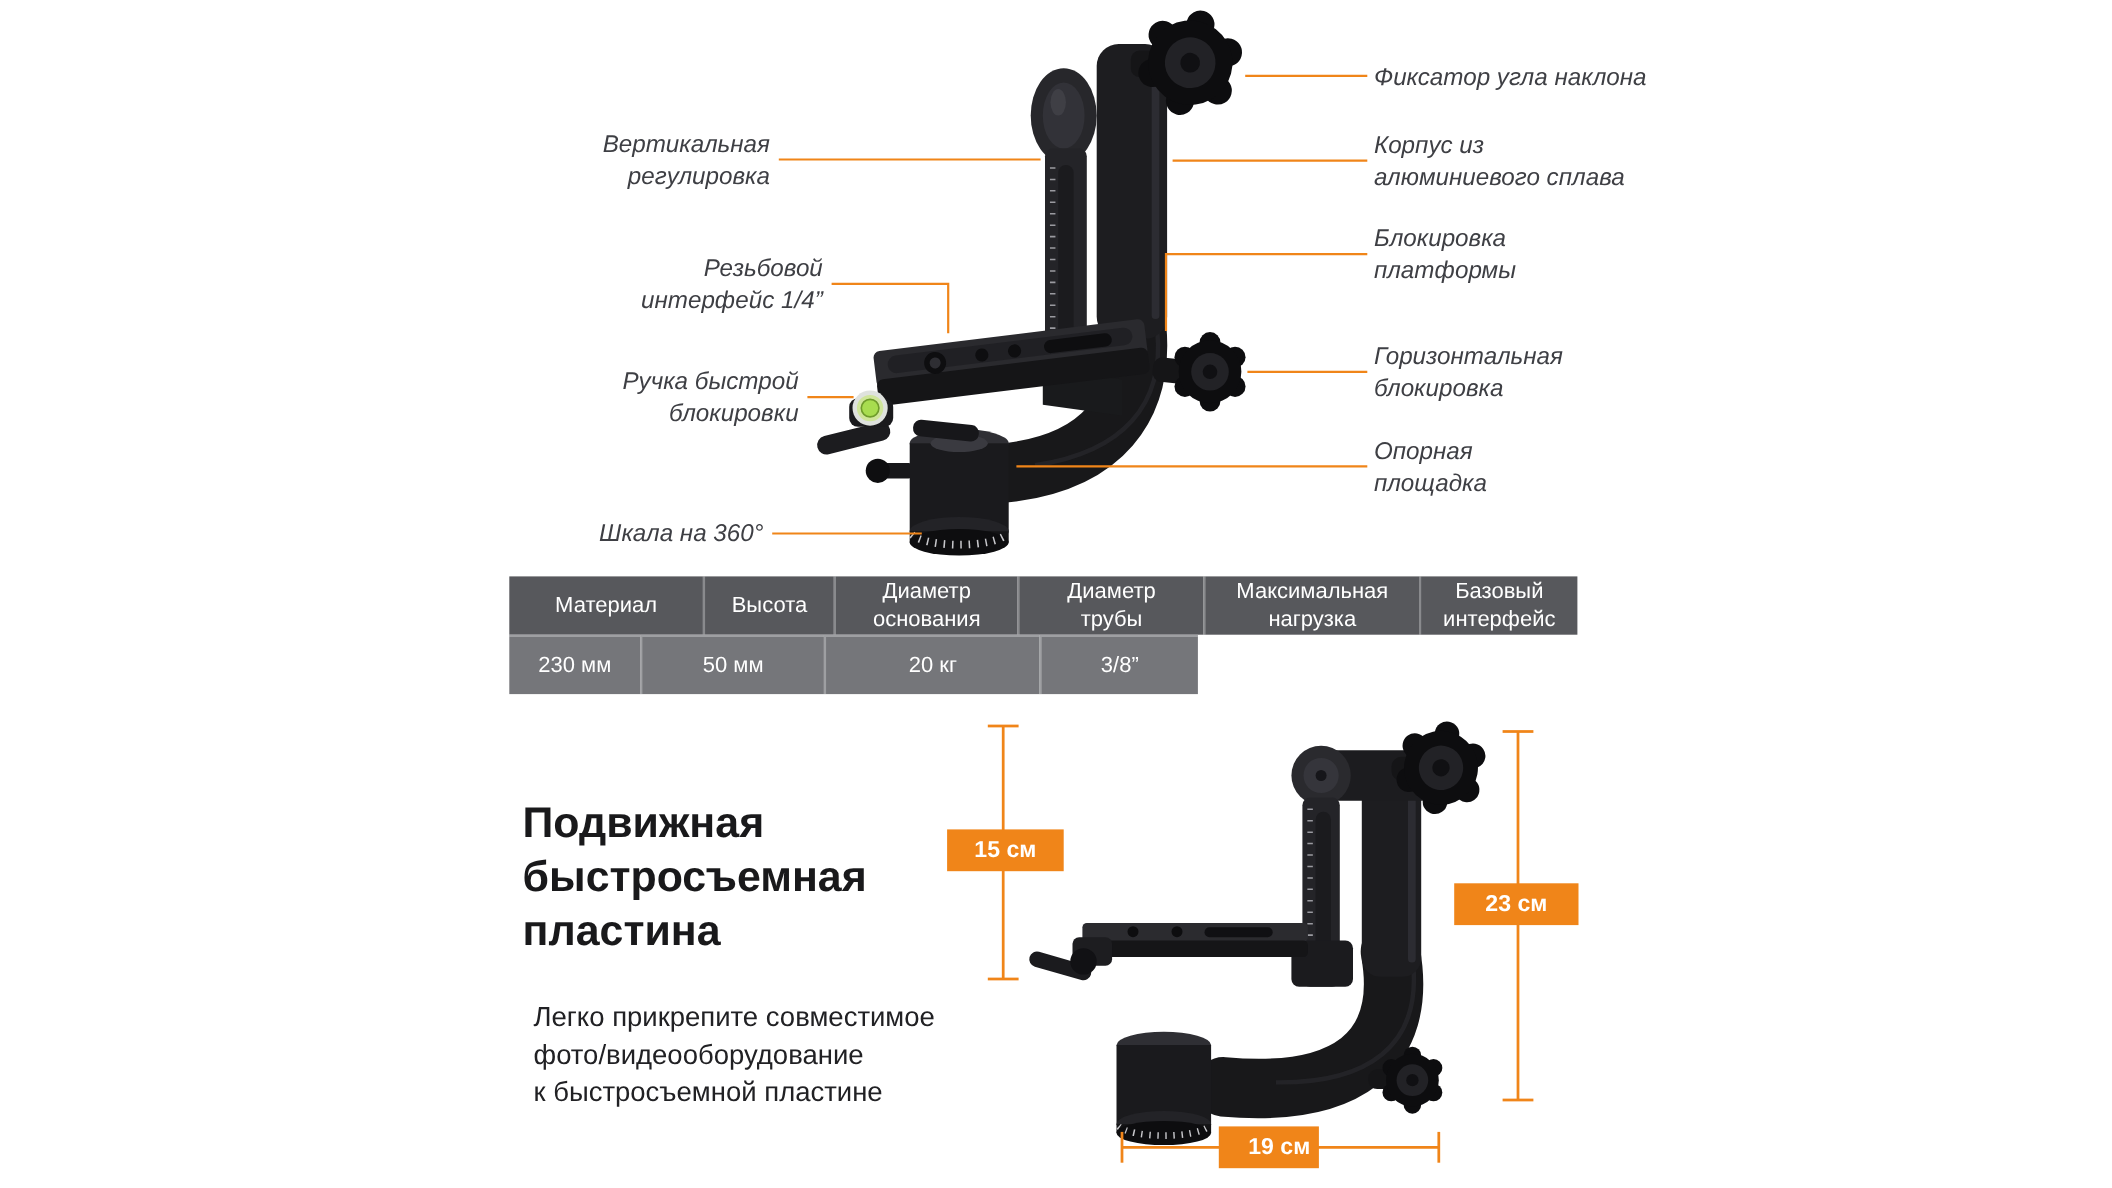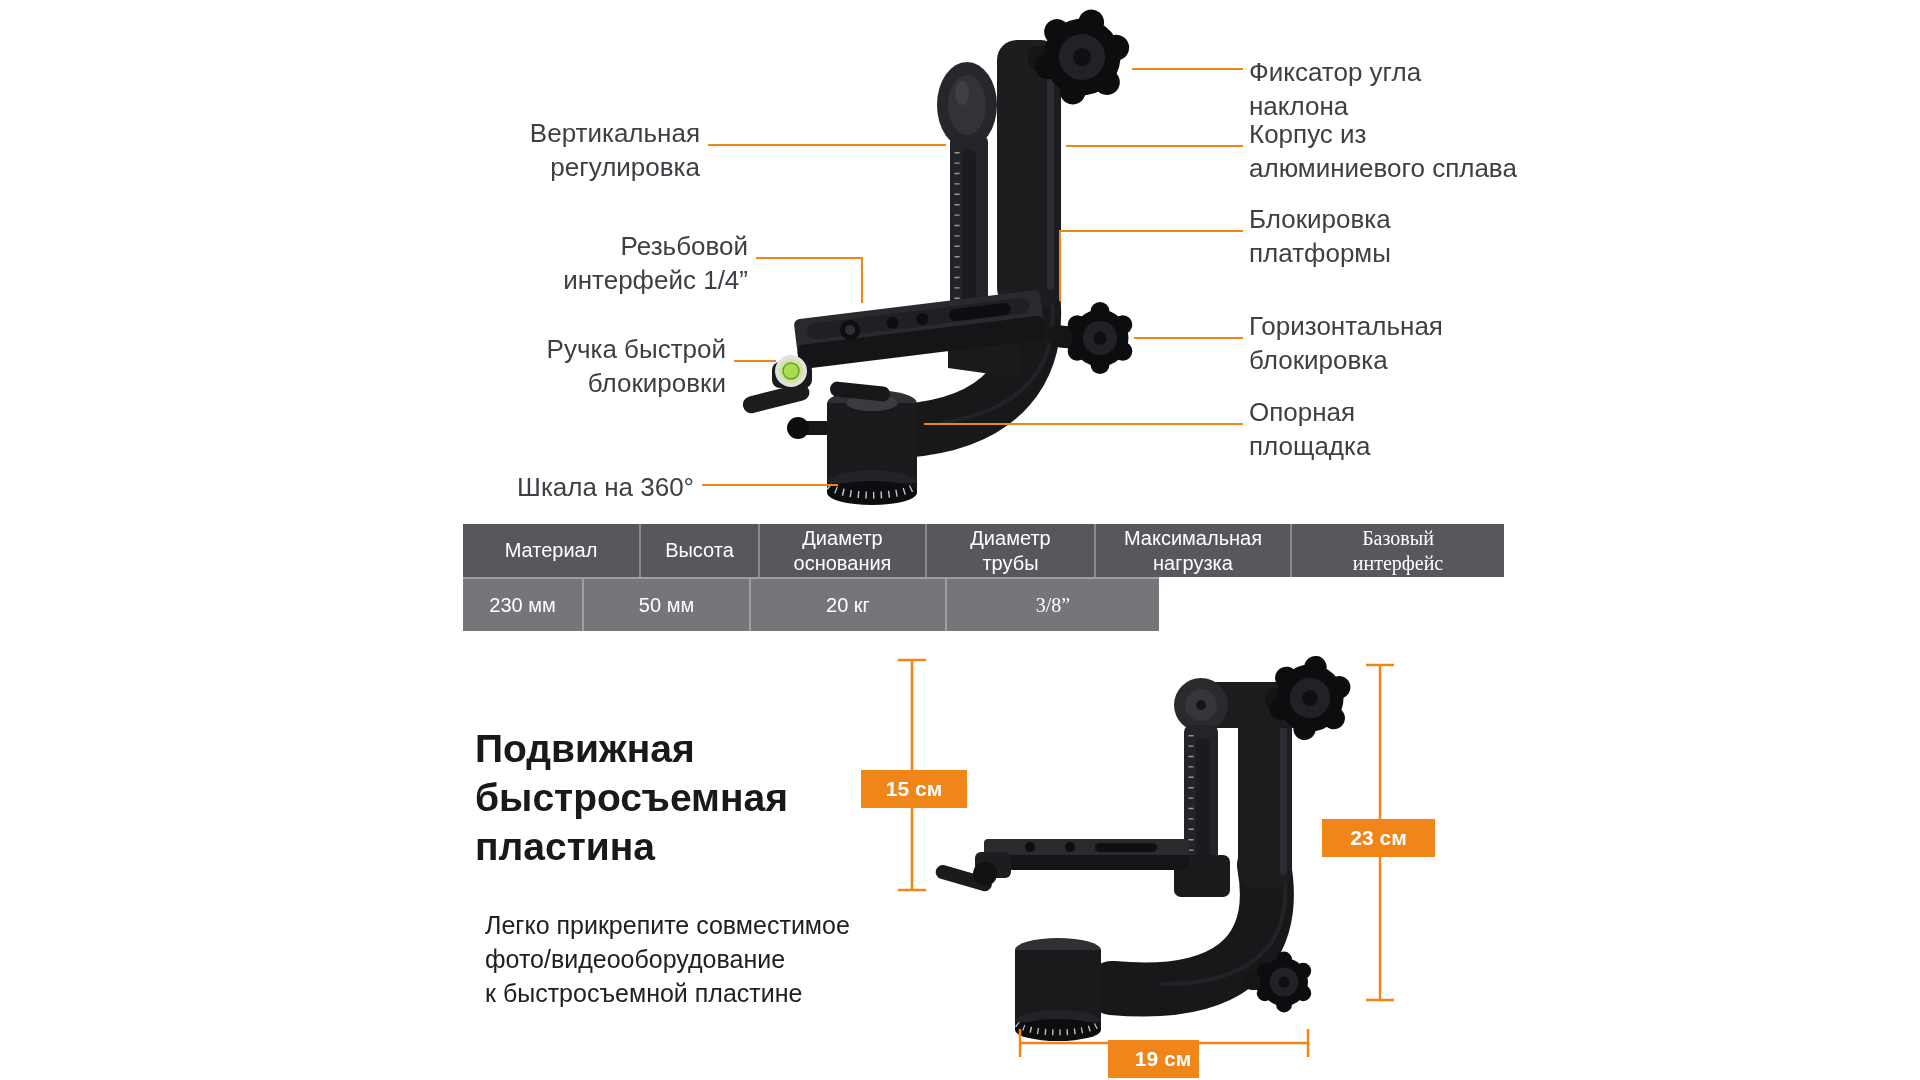--- a/index.html
+++ b/index.html
@@ -8,24 +8,25 @@
     background:#ffffff;
     font-family:"Liberation Sans", sans-serif;
     position:relative;
     overflow:hidden;
   }
   .canvas { position:absolute; inset:0; width:1920px; height:1080px; }
   .scene { position:absolute; left:0; top:0; width:1920px; height:1080px; }
 
   .callout {
     position:absolute;
-    font-size:26px;
+    font-size:22px;
     line-height:1.32;
     color:#3e3f44;
     white-space:pre-line;
+    font-style:italic;
   }
   .callout.left  { text-align:right; }
   .callout.right { text-align:left; }
 
   .spec-table {
     position:absolute;
     left:463px; top:524px;
     width:985px;
   }
   .spec-row { display:flex; width:100%; }
@@ -35,21 +36,21 @@
     font-size:20px;
     line-height:1.25;
     text-align:center;
     white-space:pre-line;
     flex:0 0 auto;
   }
   .spec-row.head .spec-cell { background:#57585c; height:53px; }
   .spec-row.body .spec-cell { background:#75767a; height:54px; border-top:2px solid rgba(255,255,255,.3); }
   .spec-cell + .spec-cell { border-left:2px solid rgba(255,255,255,.3); }
   .c0 { width:176px; } .c1 { width:119px; } .c2 { width:167px; }
-  .c3 { width:169px; } .c4 { width:196px; } .c5 { width:214px;font-family:Liberation Serif, serif; }
+  .c3 { width:169px; } .c4 { width:196px; } .c5 { width:144px; }
 
   .feature-heading {
     position:absolute;
     left:475px; top:724px;
     font-size:39px;
     font-weight:bold;
     line-height:1.26;
     color:#19191b;
     white-space:pre-line;
   }
@@ -63,21 +64,21 @@
     margin-left:10px;
   }
 
   .dim-badge {
     position:absolute;
     height:38px;
     background:#f08519;
     color:#ffffff;
     font-size:21px;
     font-weight:bold;
-    display:flex; align-items:center; justify-content:center;margin-top:16px;
+    display:flex; align-items:center; justify-content:center;
   }
 </style>
 </head>
 <body>
 
 <div class="canvas">
 
   <svg class="scene" viewBox="0 0 1920 1080">
     <defs>
       <g id="knob">

